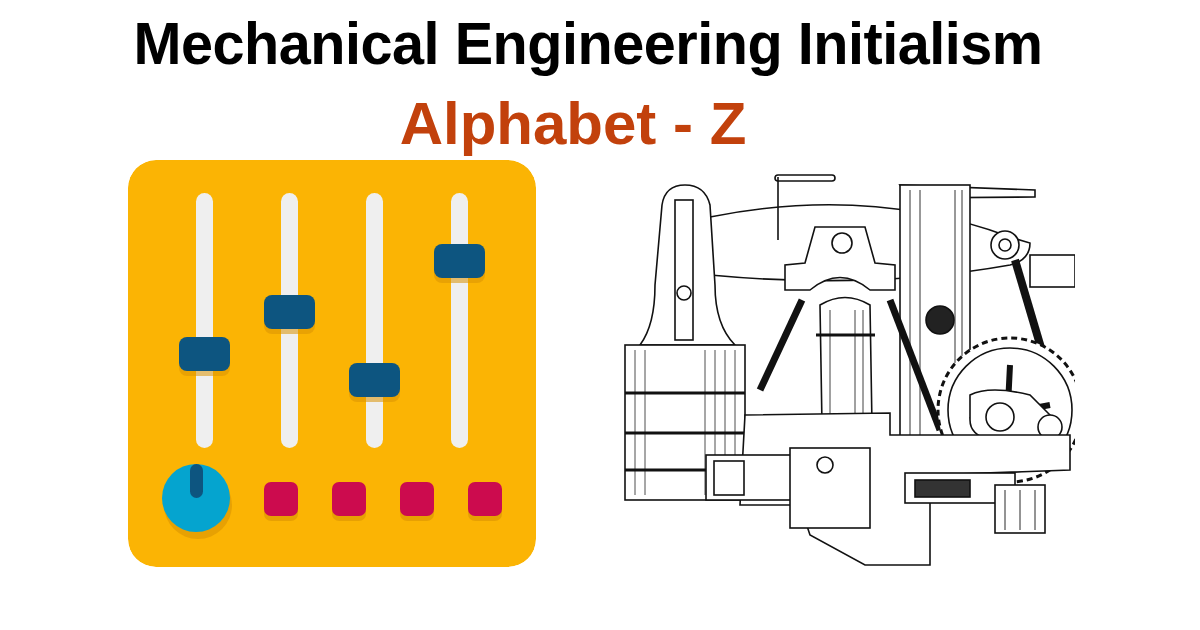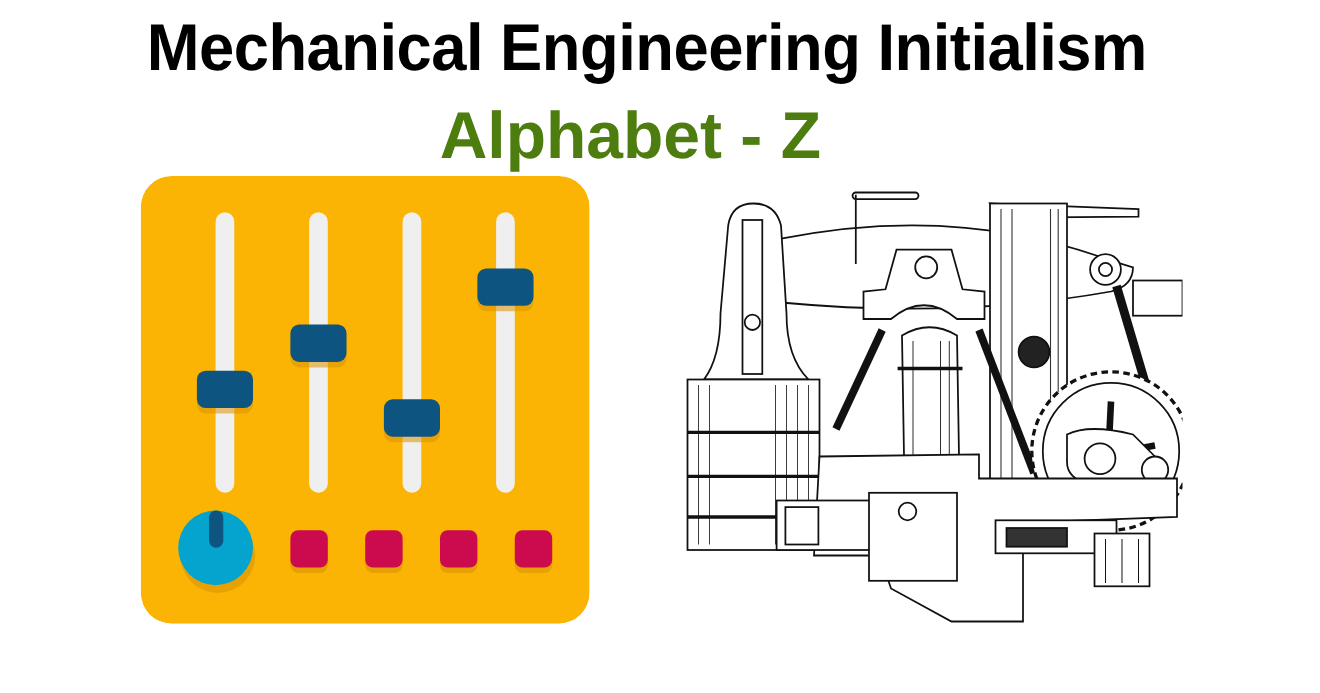--- a/index.html
+++ b/index.html
@@ -1,21 +1,21 @@
 <!DOCTYPE html>
 <html><head>
   <meta charset="utf-8">
   <style>
     html, body { margin:0; padding:0; }
     body { width:1200px; height:630px; background:#ffffff; position:relative; overflow:hidden;
            font-family:"Liberation Sans", "DejaVu Sans", sans-serif; }
     .title { position:absolute; left:0; top:4px; width:1176px; text-align:center; font-weight:bold;
              font-size:60px; color:#000; letter-spacing:-0.5px; line-height:80px; transform:scaleX(0.96); }
     .subtitle { position:absolute; left:0; top:86px; width:1146px; text-align:center; font-weight:bold;
-                font-size:60px; color:#4d7c0f; line-height:76px; }
+                font-size:60px; color:#c2410c; line-height:76px; }
     .panel { position:absolute; left:128px; top:160px; width:408px; height:407px; border-radius:28px; }
     .engine { position:absolute; left:610px; top:165px; width:465px; height:405px; }
   </style>
 </head>
 <body>
 
 <div class="title">Mechanical Engineering Initialism</div>
 <div class="subtitle">Alphabet - Z</div>
 
 <svg class="panel" viewBox="0 0 408 407" xmlns="http://www.w3.org/2000/svg">

